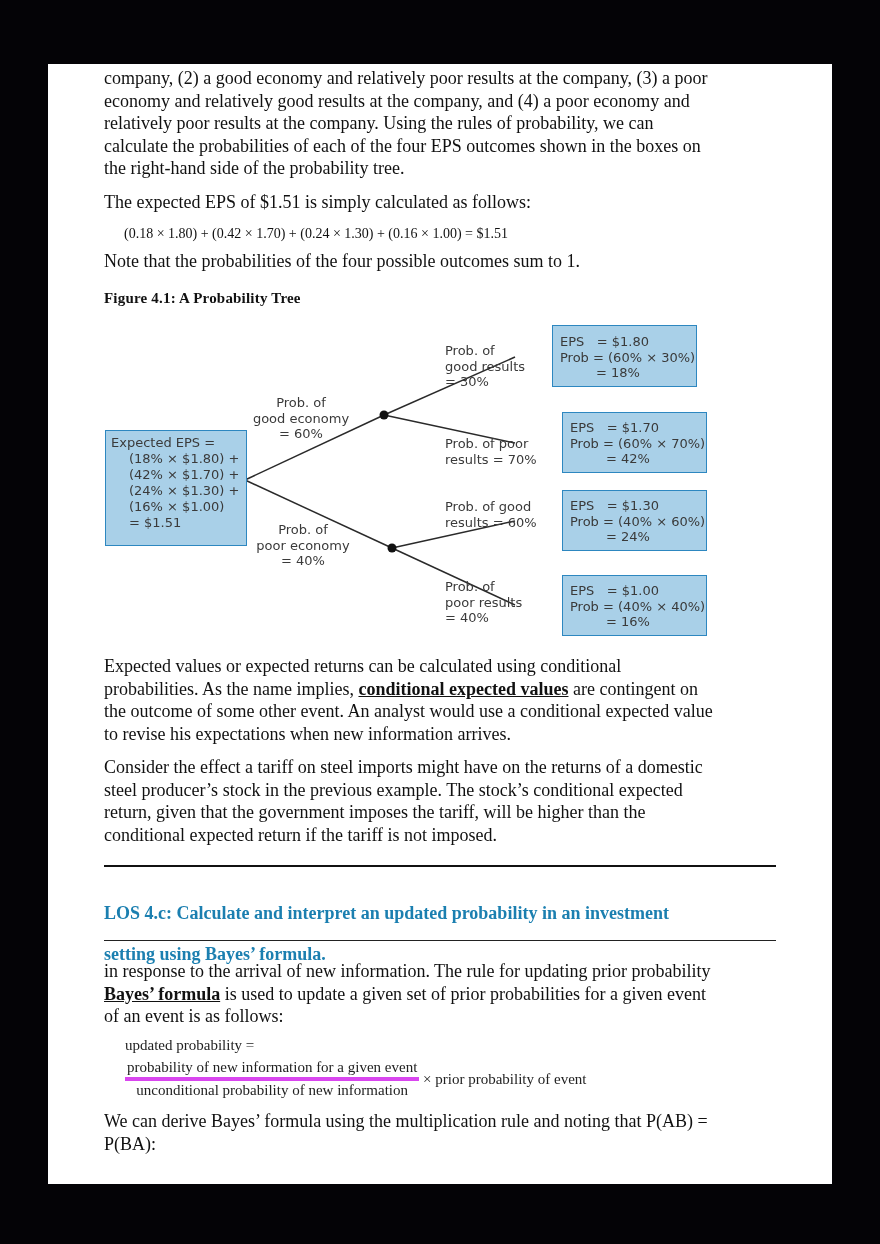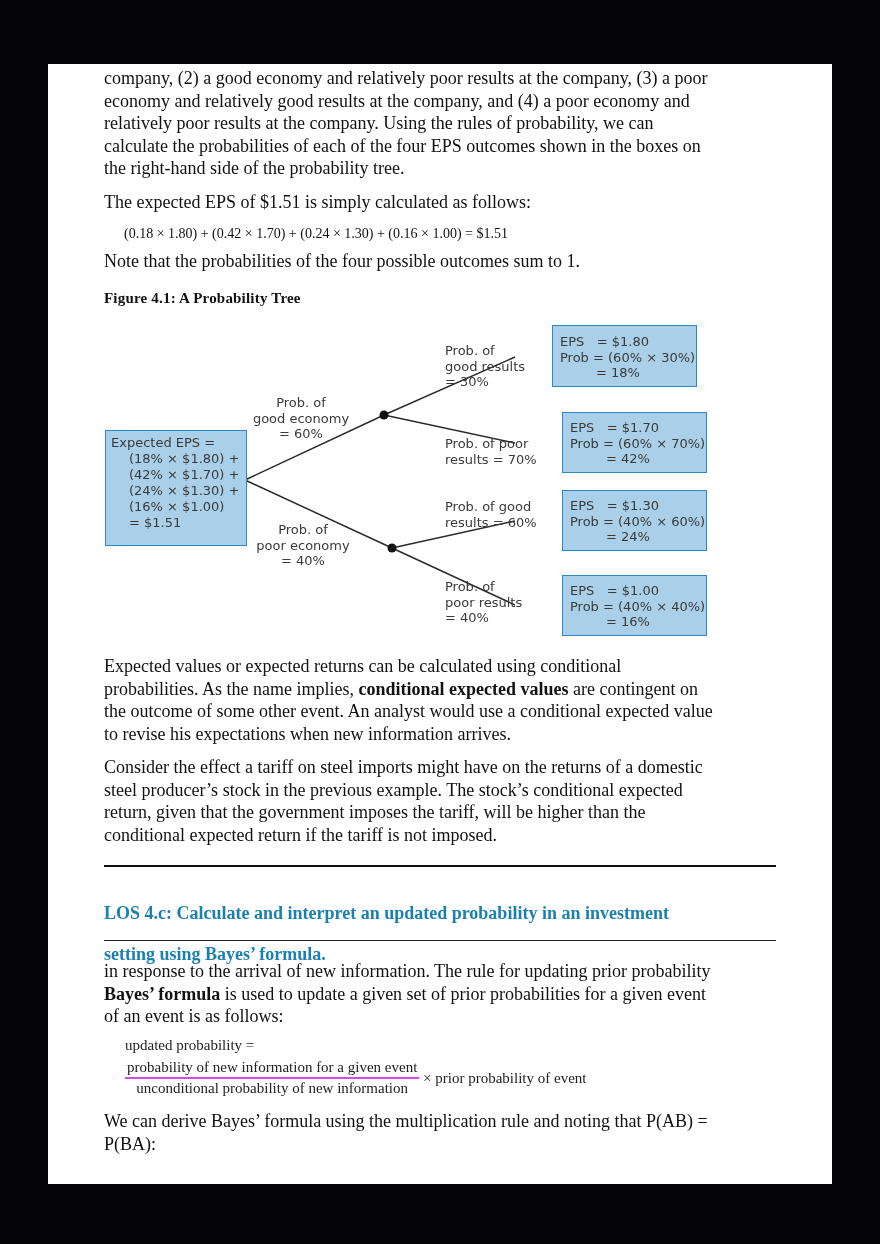--- a/index.html
+++ b/index.html
@@ -3,31 +3,31 @@
 <meta charset="utf-8">
 <style>
   html, body { margin: 0; padding: 0; }
   body { width: 880px; height: 1244px; background: #040306; position: relative; overflow: hidden; }
   .page { position: absolute; left: 48px; top: 64px; width: 784px; height: 1120px; background: #ffffff; }
   .content { position: absolute; left: 56px; top: 0; width: 674px; font-family: "Liberation Serif", "DejaVu Serif", serif; color: #111; }
   .p { font-size: 18px; line-height: 22.6px; margin: 0; }
   .abs { position: absolute; left: 0; width: 674px; }
   .formula-line { font-size: 14px; }
   .fig-title { font-weight: bold; font-size: 15px; letter-spacing: 0.2px; }
-  .bold { font-weight: bold; }
+  .bold { font-weight: bold; text-decoration: underline; }
   .rule-thick { position: absolute; left: 0; width: 672px; height: 2px; background: #111; }
   .rule-thin { position: absolute; left: 0; width: 672px; height: 1px; background: #222; }
   .los { color: #1b7fb0; font-weight: bold; font-size: 18px; line-height: 22.6px; }
   .tree { position: absolute; left: 0; top: 0; }
   .tbox { position: absolute; background: #a9d0e8; border: 1.5px solid #2d87c0; box-sizing: border-box; font-family: "DejaVu Sans", sans-serif; font-size: 13px; color: #3a3a3a; line-height: 16px; }
   .tlabel { position: absolute; font-family: "DejaVu Sans", sans-serif; font-size: 13px; color: #3a3a3a; line-height: 15.5px; white-space: pre; }
   .center { text-align: center; }
   .bayes { position: absolute; font-family: "Liberation Serif", "DejaVu Serif", serif; font-size: 15px; color: #222; }
   .frac { display: inline-block; vertical-align: middle; text-align: center; }
-  .frac .num { border-bottom: 2px solid #d946ef; padding: 0 2px 1px 2px; }
+  .frac .num { border-bottom: 4px solid #d946ef; padding: 0 2px 1px 2px; }
   .frac .den { padding: 1px 2px 0 2px; }
 </style>
 </head>
 <body>
 
 <div class="page">
   <div class="content">
 
     <div class="abs" style="top:3px;">
       <p class="p">company, (2) a good economy and relatively poor results at the company, (3) a poor</p>

